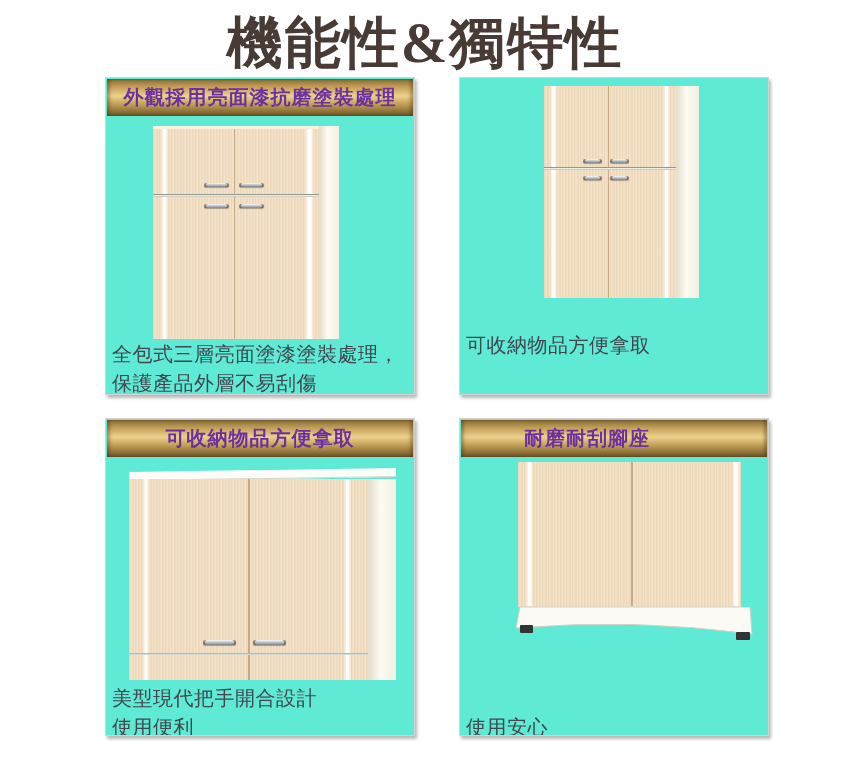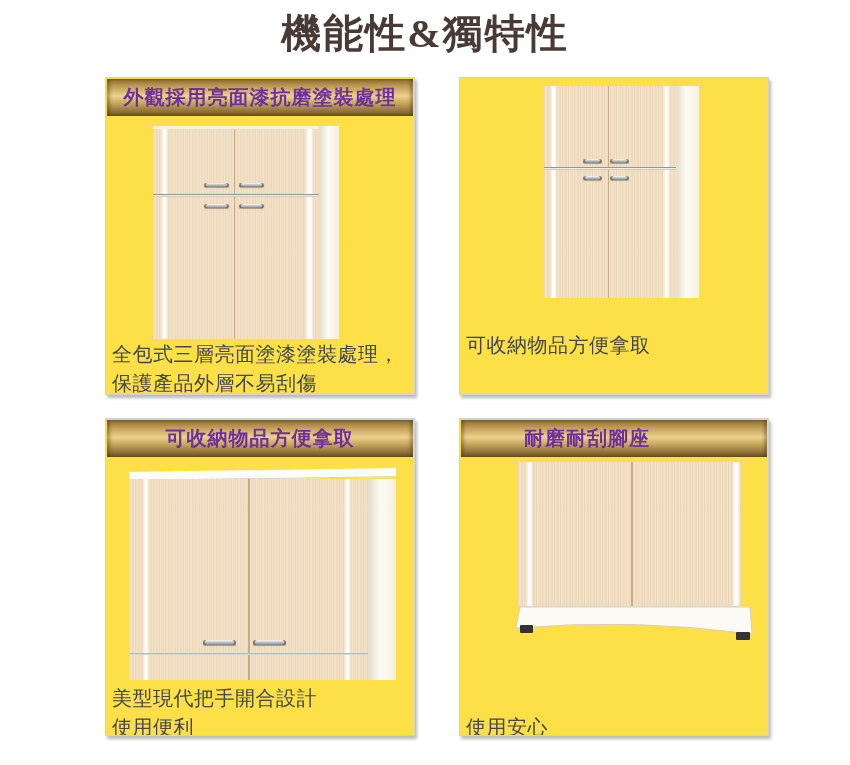--- a/index.html
+++ b/index.html
@@ -4,29 +4,29 @@
 <style>
   * { margin:0; padding:0; box-sizing:border-box; }
   html,body { background:#ffffff; }
   body {
     width:850px; height:765px; position:relative; overflow:hidden;
     font-family:"Liberation Sans","DejaVu Sans",sans-serif;
   }
   .title {
     position:absolute; left:0; top:6px; width:100%;
     text-align:center; font-family:"Liberation Serif","DejaVu Serif",serif;
-    font-size:40px; font-weight:bold; color:#483a34; letter-spacing:2px;
+    font-size:56px; font-weight:bold; color:#483a34; letter-spacing:2px;
   }
   .grid {
     position:absolute; left:105px; top:77px;
     display:grid; grid-template-columns:310px 310px;
     column-gap:44px; row-gap:23px;
   }
   .box {
-    width:310px; height:318px; background:#fde047;
+    width:310px; height:318px; background:#5eead4;
     border:1px solid #d2d2d2; box-shadow:2px 3px 3px rgba(0,0,0,.28);
     overflow:hidden; position:relative;font-family:Liberation Serif, serif;
   }
   .banner {
     height:37px; margin:1px 1px 0 1px;
     background:linear-gradient(180deg,#8a6c34 0%,#bf9c55 20%,#ecd28d 46%,#c2a057 68%,#6e5527 100%);
     box-shadow:inset 3px 0 3px rgba(70,45,15,.35), inset -3px 0 3px rgba(70,45,15,.35);
     display:flex; align-items:center; justify-content:center;
   }
   .banner-text {

